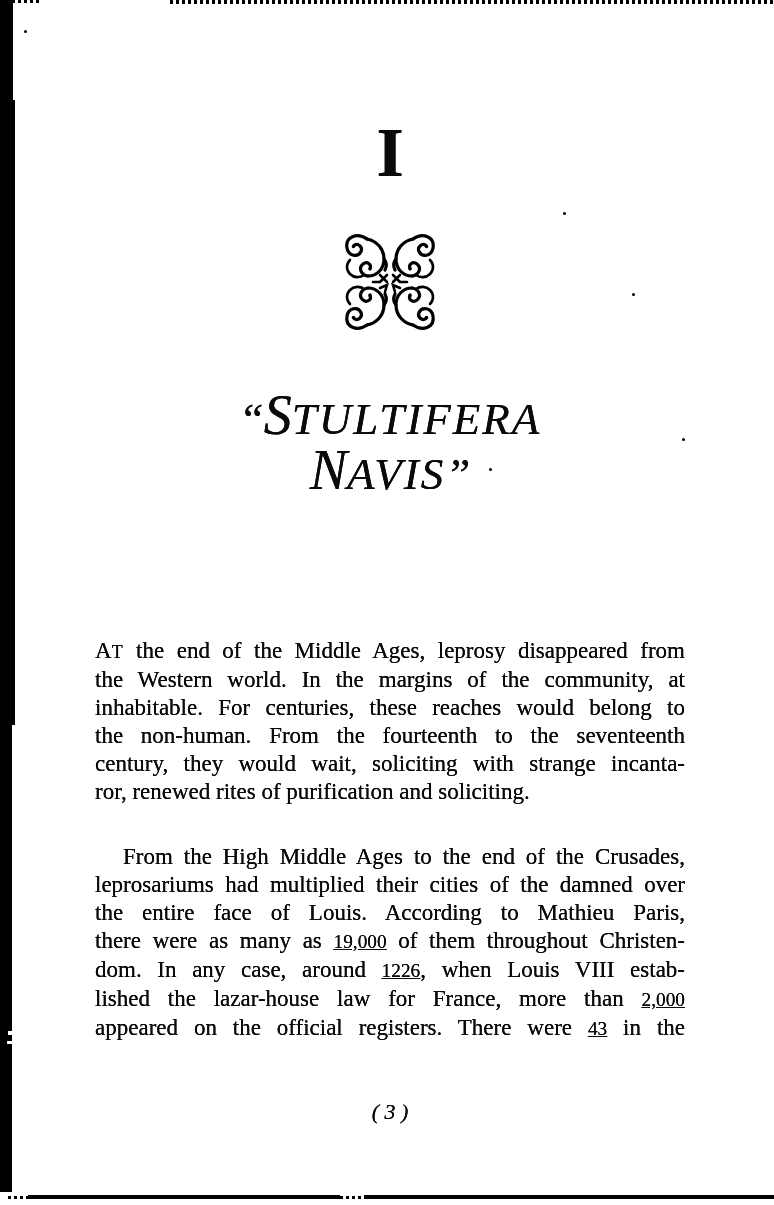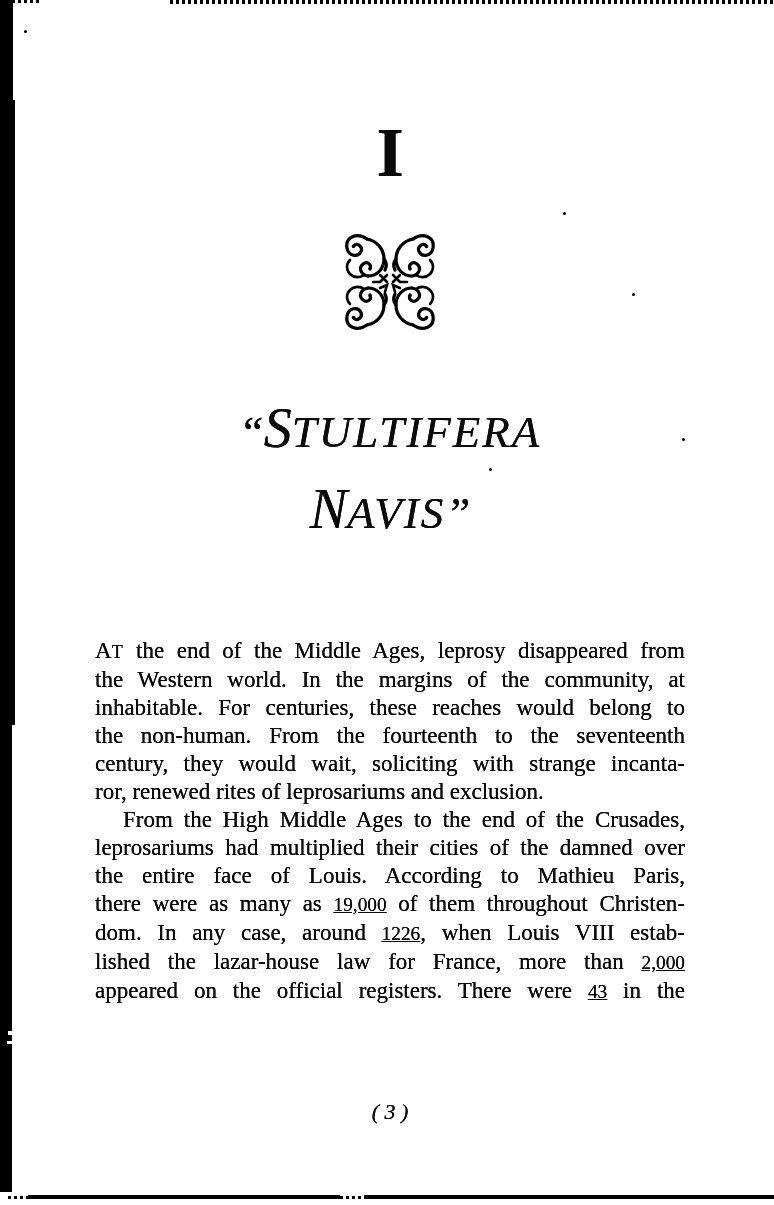--- a/index.html
+++ b/index.html
@@ -16,33 +16,33 @@
   .speck{position:absolute; width:3px; height:3px; background:#000; border-radius:50%;}
   
   .heads{position:absolute; left:95px; width:590px; text-align:center;}
   .numeral{
     top:118px; font-size:70px; line-height:70px; font-weight:bold;
     text-shadow:0 0 0.6px #000;
   }
   .ornament-wrap{top:230px;}
   .ornament-wrap svg{display:inline-block;}
   .chapter-title{
-    top:390px; font-style:italic; font-size:45px; line-height:77px;
+    top:390px; font-style:italic; font-size:45px; line-height:51px;
     letter-spacing:2px; text-shadow:0 0 0.5px #000;
   }
   .chapter-title .swash{font-size:56px; letter-spacing:0;}
   .chapter-title .q{letter-spacing:0;}
   
   .body-text{
     position:absolute; left:95px; top:637px; width:590px;
     font-size:23px; line-height:28px; text-shadow:0 0 0.45px #000;
   }
   .body-text .line{white-space:nowrap;}
   .body-text .line.j{white-space:normal; text-align:justify; text-align-last:justify;}
-  .body-text .line.ind{padding-left:28px;}
+  .body-text .line.ind{padding-left:28px;margin-top:37px;}
   .lead-sc{font-size:0.78em; letter-spacing:1px;}
   .osf{font-size:0.84em;text-decoration:underline;}
   .folio{
     position:absolute; left:95px; width:590px; top:1099px; text-align:center;
     font-size:22px; font-style:italic; text-shadow:0 0 0.45px #000;
   }
 </style>
 </head>
 <body>
 
@@ -101,21 +101,21 @@
     <div class="tline"><span class="q">“</span><span class="swash">S</span><span>TULTIFERA</span></div>
     <div class="tline"><span class="swash">N</span><span>AVIS</span><span class="q">”</span></div>
   </div>
 
   <div class="body-text">
       <div class="line j"><span class="lead-cap">A</span><span class="lead-sc">T</span> the end of the Middle Ages, leprosy disappeared from</div>
       <div class="line j">the Western world. In the margins of the community, at</div>
       <div class="line j">inhabitable. For centuries, these reaches would belong to</div>
       <div class="line j">the non-human. From the fourteenth to the seventeenth</div>
       <div class="line j">century, they would wait, soliciting with strange incanta-</div>
-      <div class="line">ror, renewed rites of leprosariums and exclusion.</div>
+      <div class="line">ror, renewed rites of purification and soliciting.</div>
       <div class="line j ind">From the High Middle Ages to the end of the Crusades,</div>
       <div class="line j">leprosariums had multiplied their cities of the damned over</div>
       <div class="line j">the entire face of Louis. According to Mathieu Paris,</div>
       <div class="line j">there were as many as <span class="osf">19,000</span> of them throughout Christen-</div>
       <div class="line j">dom. In any case, around <span class="osf">1226</span>, when Louis VIII estab-</div>
       <div class="line j">lished the lazar-house law for France, more than <span class="osf">2,000</span></div>
       <div class="line j">appeared on the official registers. There were <span class="osf">43</span> in the</div>
     </div>
 
   <div class="folio">( 3 )</div>

